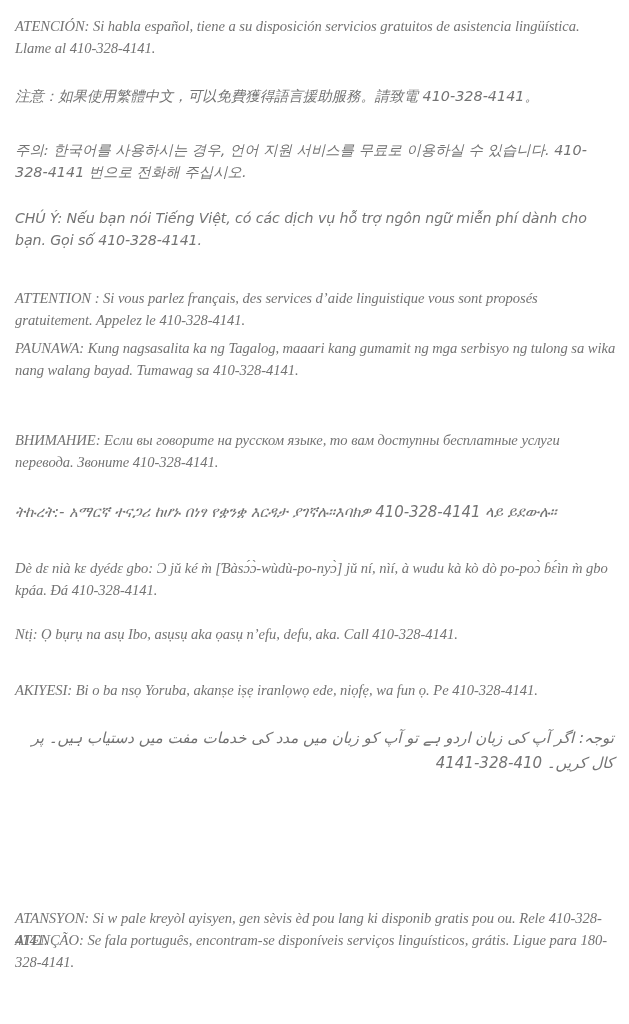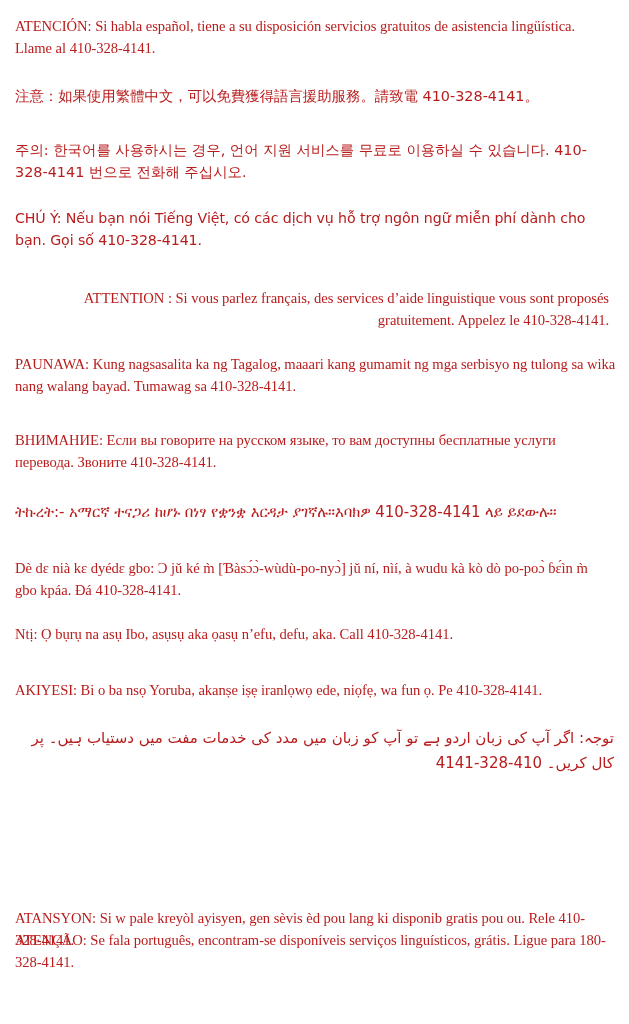--- a/index.html
+++ b/index.html
@@ -21,22 +21,23 @@
     height: 1024px;
     background: #ffffff;
     box-sizing: border-box;
     padding: 0 15px 0 15px;
   }
   .notice {
     position: absolute;
     left: 15px;
     box-sizing: border-box;
     margin: 0;
-    color: #b91c1c;
+    color: #737373;
     text-align: left;
+    font-style: italic;
   }
   
   .lang-serif {
     font-family: "Liberation Serif", "DejaVu Serif", serif;
     font-size: 14.6px;
     line-height: 21.5px;
     letter-spacing: -0.05px;
   }
   
   .lang-sans {
@@ -74,23 +75,23 @@
 <div class="page">
 
   <p class="notice lang-serif" style="top:16px; width:580px;">ATENCIÓN: Si habla español, tiene a su disposición servicios gratuitos de asistencia lingüística. Llame al 410-328-4141.</p>
 
   <p class="notice lang-cjk" style="top:85px; width:600px;">注意：如果使用繁體中文，可以免費獲得語言援助服務。請致電 410-328-4141。</p>
 
   <p class="notice lang-cjk" style="top:139px; width:588px;">주의: 한국어를 사용하시는 경우, 언어 지원 서비스를 무료로 이용하실 수 있습니다. 410-328-4141 번으로 전화해 주십시오.</p>
 
   <p class="notice lang-sans" style="top:207px; width:588px;">CHÚ Ý: Nếu bạn nói Tiếng Việt, có các dịch vụ hỗ trợ ngôn ngữ miễn phí dành cho bạn. Gọi số 410-328-4141.</p>
 
-  <p class="notice lang-serif" style="top:288px; width:594px;text-align:right;">ATTENTION : Si vous parlez français, des services d’aide linguistique vous sont proposés gratuitement. Appelez le 410-328-4141.</p>
+  <p class="notice lang-serif" style="top:288px; width:594px;">ATTENTION : Si vous parlez français, des services d’aide linguistique vous sont proposés gratuitement. Appelez le 410-328-4141.</p>
 
-  <p class="notice lang-serif" style="top:354px; width:602px;">PAUNAWA: Kung nagsasalita ka ng Tagalog, maaari kang gumamit ng mga serbisyo ng tulong sa wika nang walang bayad. Tumawag sa 410-328-4141.</p>
+  <p class="notice lang-serif" style="top:338px; width:602px;">PAUNAWA: Kung nagsasalita ka ng Tagalog, maaari kang gumamit ng mga serbisyo ng tulong sa wika nang walang bayad. Tumawag sa 410-328-4141.</p>
 
   <p class="notice lang-serif" style="top:430px; width:586px;">ВНИМАНИЕ: Если вы говорите на русском языке, то вам доступны бесплатные услуги перевода. Звоните 410-328-4141.</p>
 
   <p class="notice lang-ethiopic" style="top:502px; width:606px;">ትኩረት:- አማርኛ ተናጋሪ ከሆኑ በነፃ የቋንቋ እርዳታ ያገኛሉ።እባክዎ 410-328-4141 ላይ ይደውሉ።</p>
 
   <p class="notice lang-serif" style="top:558px; width:594px;">Dè dɛ nià kɛ dyédɛ gbo: Ɔ jǔ ké m̀ [Ɓàsɔ́ɔ̀-wùdù-po-nyɔ̀] jǔ ní, nìí, à wudu kà kò dò po-poɔ̀ ɓɛ́ìn m̀ gbo kpáa. Ɖá 410-328-4141.</p>
 
   <p class="notice lang-serif" style="top:624px; width:600px;">Ntị: Ọ bụrụ na asụ Ibo, asụsụ aka ọasụ n’efu, defu, aka. Call 410-328-4141.</p>
 
   <p class="notice lang-serif" style="top:680px; width:604px;">AKIYESI: Bi o ba nsọ Yoruba, akanṣe iṣẹ iranlọwọ ede, niọfẹ, wa fun ọ. Pe 410-328-4141.</p>

